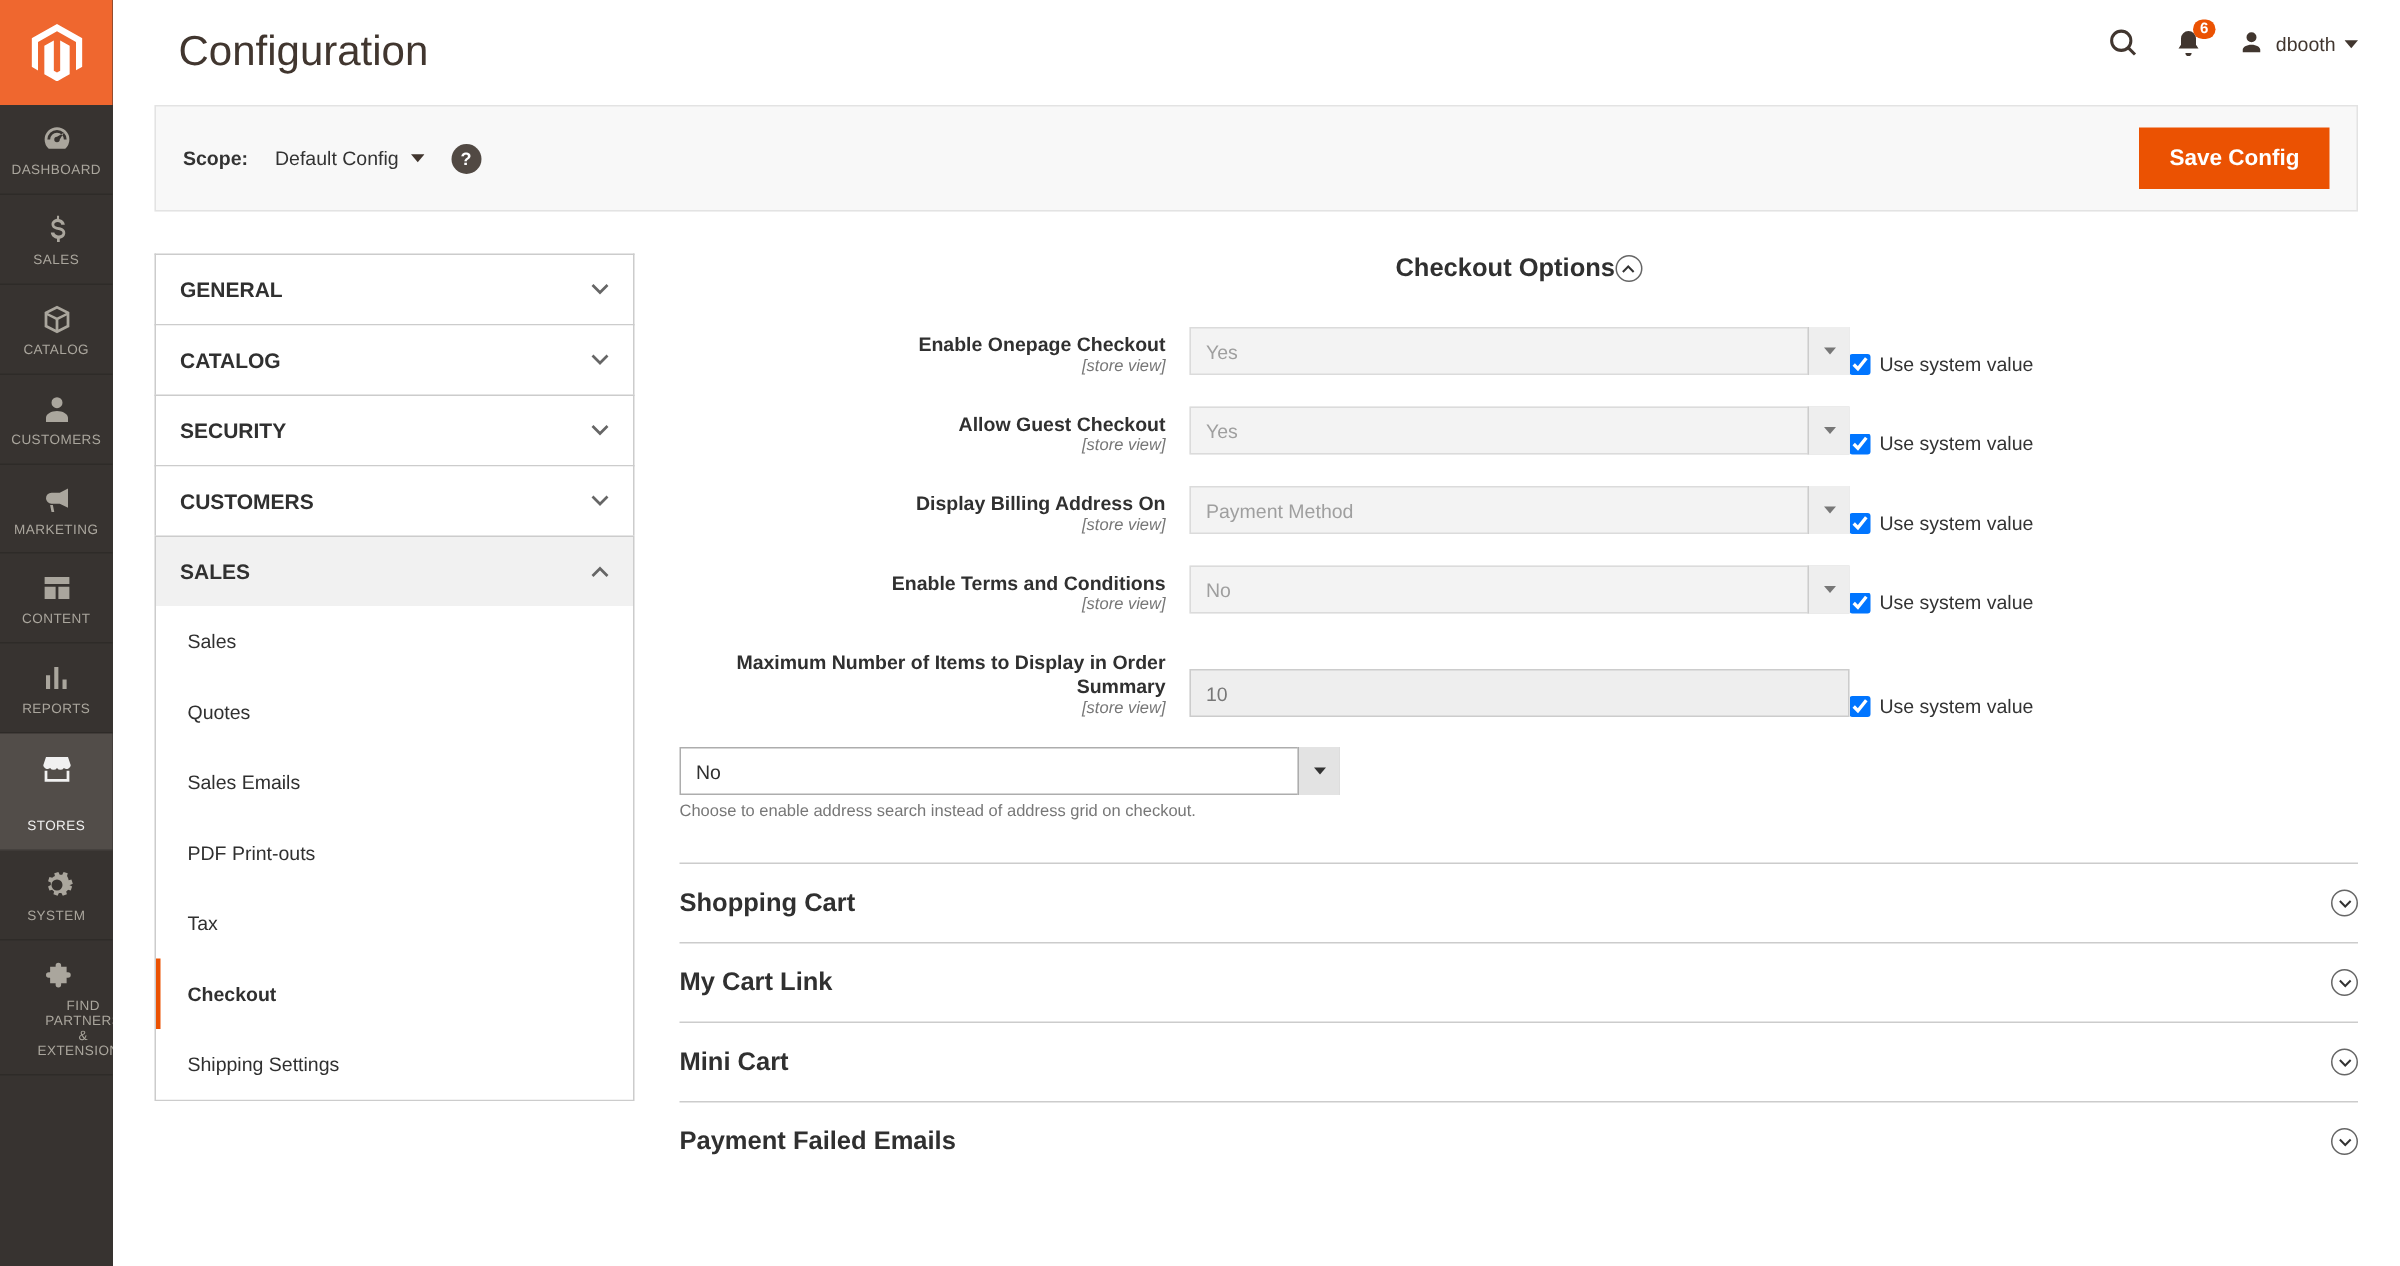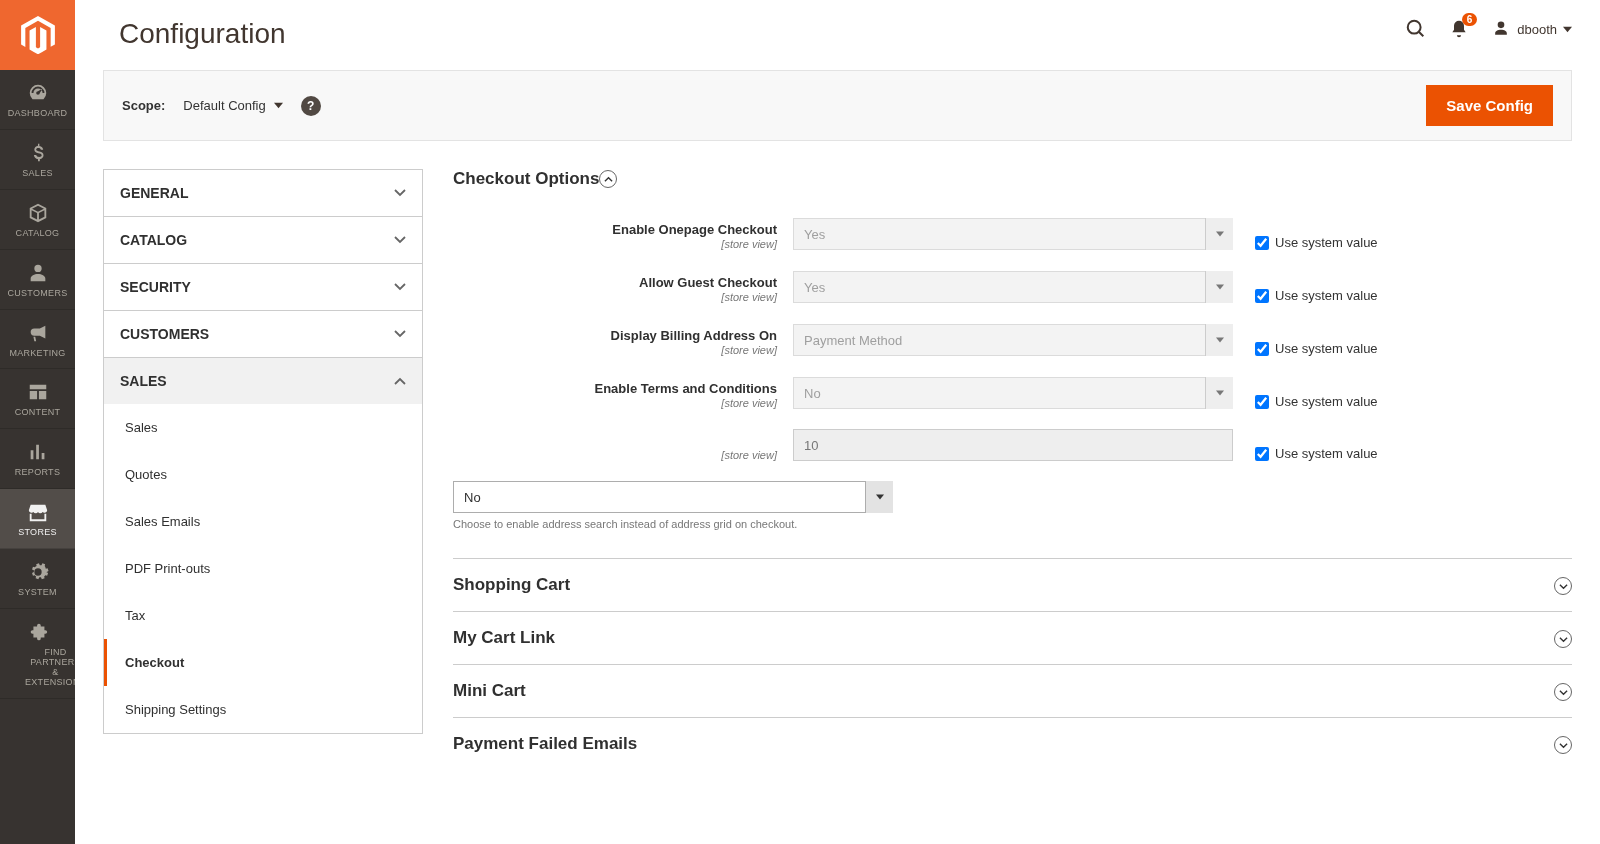--- a/index.html
+++ b/index.html
@@ -3,21 +3,21 @@
 <meta charset="utf-8">
 <style>
 * { box-sizing: border-box; margin: 0; padding: 0; }
 body { font-family: 'Helvetica Neue', Helvetica, Arial, sans-serif; font-size: 14px; color: #333; background: #fff; }
 
 
 .admin-sidebar { position: fixed; left: 0; top: 0; bottom: 0; width: 75px; background: #373330; color: #aaa69d; display: flex; flex-direction: column; overflow-y: auto; }
 .logo-cell { height: 70px; background: #ef672f; display: flex; align-items: center; justify-content: center; }
 .logo-cell svg { width: 34px; height: 38px; }
 .nav-item { display: flex; flex-direction: column; align-items: center; justify-content: center; padding: 12px 4px 10px; color: #aaa69d; cursor: pointer; border-bottom: 1px solid rgba(0,0,0,0.15); text-align: center; }
-.nav-item.active { background: #524d49; color: #f1f1f1; }
+.nav-item.active { background: #524d49; color: #f1f1f1; gap: 18px; }
 .nav-item .icon { width: 22px; height: 22px; margin-bottom: 5px; display: flex; align-items: center; justify-content: center; }
 .nav-item .label { font-size: 9px; letter-spacing: 0.3px; line-height: 1.1; }
 
 
 .main { margin-left: 75px; }
 .page-header { display: flex; align-items: flex-start; justify-content: space-between; padding: 18px 28px 0 44px; }
 .page-title { font-size: 28px; font-weight: 300; color: #41362f; }
 .header-actions { display: flex; align-items: center; gap: 22px; }
 .header-icon-btn { background: none; border: none; cursor: pointer; position: relative; display: flex; align-items: center; }
 .notif-badge { position: absolute; top: -6px; right: -8px; background: #eb5202; color: #fff; font-size: 10px; font-weight: 700; border-radius: 9px; padding: 1px 5px; }
@@ -36,41 +36,41 @@
 .config-nav { width: 320px; flex-shrink: 0; }
 .config-nav-section { border: 1px solid #ccc; border-bottom: none; }
 .config-nav-section:last-child { border-bottom: 1px solid #ccc; }
 .config-nav-head { display: flex; align-items: center; justify-content: space-between; padding: 15px 16px; font-size: 14px; font-weight: 600; color: #303030; cursor: pointer; background: #fff; }
 .config-nav-head.expanded { background: #f1f1f1; }
 .sub-items { background: #fff; }
 .sub-item { padding: 16px 18px; font-size: 13px; color: #303030; cursor: pointer; border-left: 3px solid transparent; }
 .sub-item.active { border-left: 3px solid #eb5202; font-weight: 600; background: #fff; }
 
 .config-main { flex: 1; }
-.section-head { display: flex; align-items: center; justify-content: flex-start; padding: 0 0 6px 0; cursor: pointer; }
+.section-head { display: flex; align-items: center; justify-content: center; padding: 0 0 6px 0; cursor: pointer; }
 .section-head h2 { font-size: 17px; font-weight: 600; color: #303030; }
 .circle-toggle { width: 18px; height: 18px; border: 1px solid #666; border-radius: 50%; display: flex; align-items: center; justify-content: center; }
 .circle-toggle svg { width: 9px; height: 9px; }
 
 .fieldset { margin-top: 22px; }
 .field-row { display: flex; align-items: flex-end; margin-bottom: 20px; }
 .field-label-col { width: 340px; text-align: right; padding-right: 16px; padding-top: 4px; }
 .field-label { font-size: 13px; color: #303030; font-weight: 600; }
 .field-scope { font-size: 11px; color: #777; display: block; margin-top: 1px; font-style: italic; }
 .field-input-col { width: 440px; }
 .field-input-col select, .field-input-col input[type=text] { width: 100%; height: 32px; border: 1px solid #adadad; background: #fff; padding: 0 10px; font-size: 13px; color: #303030; appearance: none; }
 .field-input-col .sel-wrap { position: relative; }
 .field-input-col .sel-wrap .sel-arrow { position: absolute; right: 0; top: 0; width: 28px; height: 32px; border-left: 1px solid #adadad; background: #e3e3e3; display: flex; align-items: center; justify-content: center; pointer-events: none; }
 .field-input-col.disabled select, .field-input-col.disabled input { background: #eee; color: #777; border-color: #ccc; }
 .field-input-col.disabled .sel-arrow { background: #eee; border-left-color: #ccc; }
 .field-note { font-size: 11px; color: #777; margin-top: 5px; }
-.field-sys-col { padding-left: 22px; padding-top: 6px; display: flex; align-items: center; gap: 6px; font-size: 13px; }
+.field-sys-col { padding-top: 6px; display: flex; align-items: center; gap: 6px; font-size: 13px; }
 .field-sys-col input[type=checkbox] { width: 14px; height: 14px; cursor: pointer; }
 
-.collapsed-section { border-top: 1px solid #ccc; padding: 16px 0; display: flex; justify-content: space-between; align-items: flex-end; cursor: pointer; }
+.collapsed-section { border-top: 1px solid #ccc; padding: 16px 0; display: flex; justify-content: space-between; align-items: center; cursor: pointer; }
 .collapsed-section h2 { font-size: 17px; font-weight: 600; color: #303030; }
 .collapsed-sections { margin-top: 28px; }
 
 .chev { width: 12px; height: 12px; }
 </style>
 </head>
 <body>
 
 <nav class="admin-sidebar">
   <div class="logo-cell">
@@ -349,20 +349,21 @@
             </div>
           </div>
           <div class="field-sys-col">
             <input type="checkbox" checked="" style="">
             <span>Use system value</span>
           </div>
         </div>
 
         <div class="field-row">
           <div class="field-label-col">
+            <span class="field-label">Maximum Number of Items to Display in Order Summary</span>
             <span class="field-scope">[store view]</span>
           </div>
           <div class="field-input-col disabled">
             <input type="text" disabled="" value="10" style="">
           </div>
           <div class="field-sys-col">
             <input type="checkbox" checked="" style="">
             <span>Use system value</span>
           </div>
         </div>

